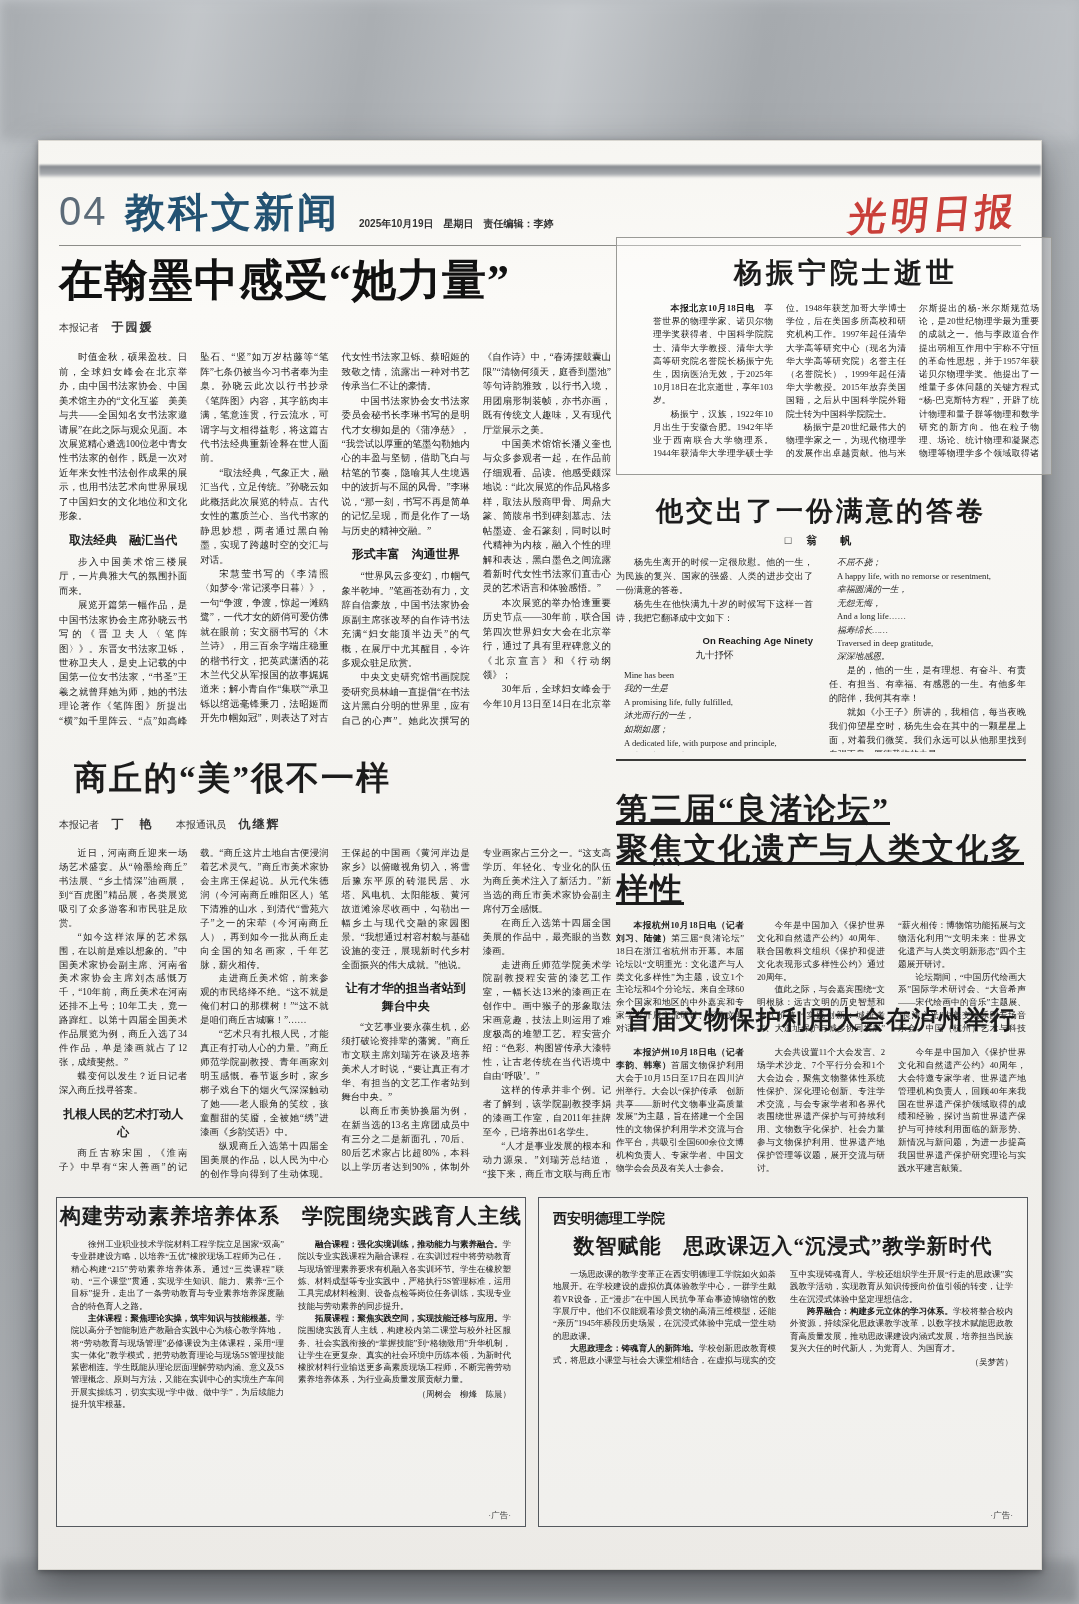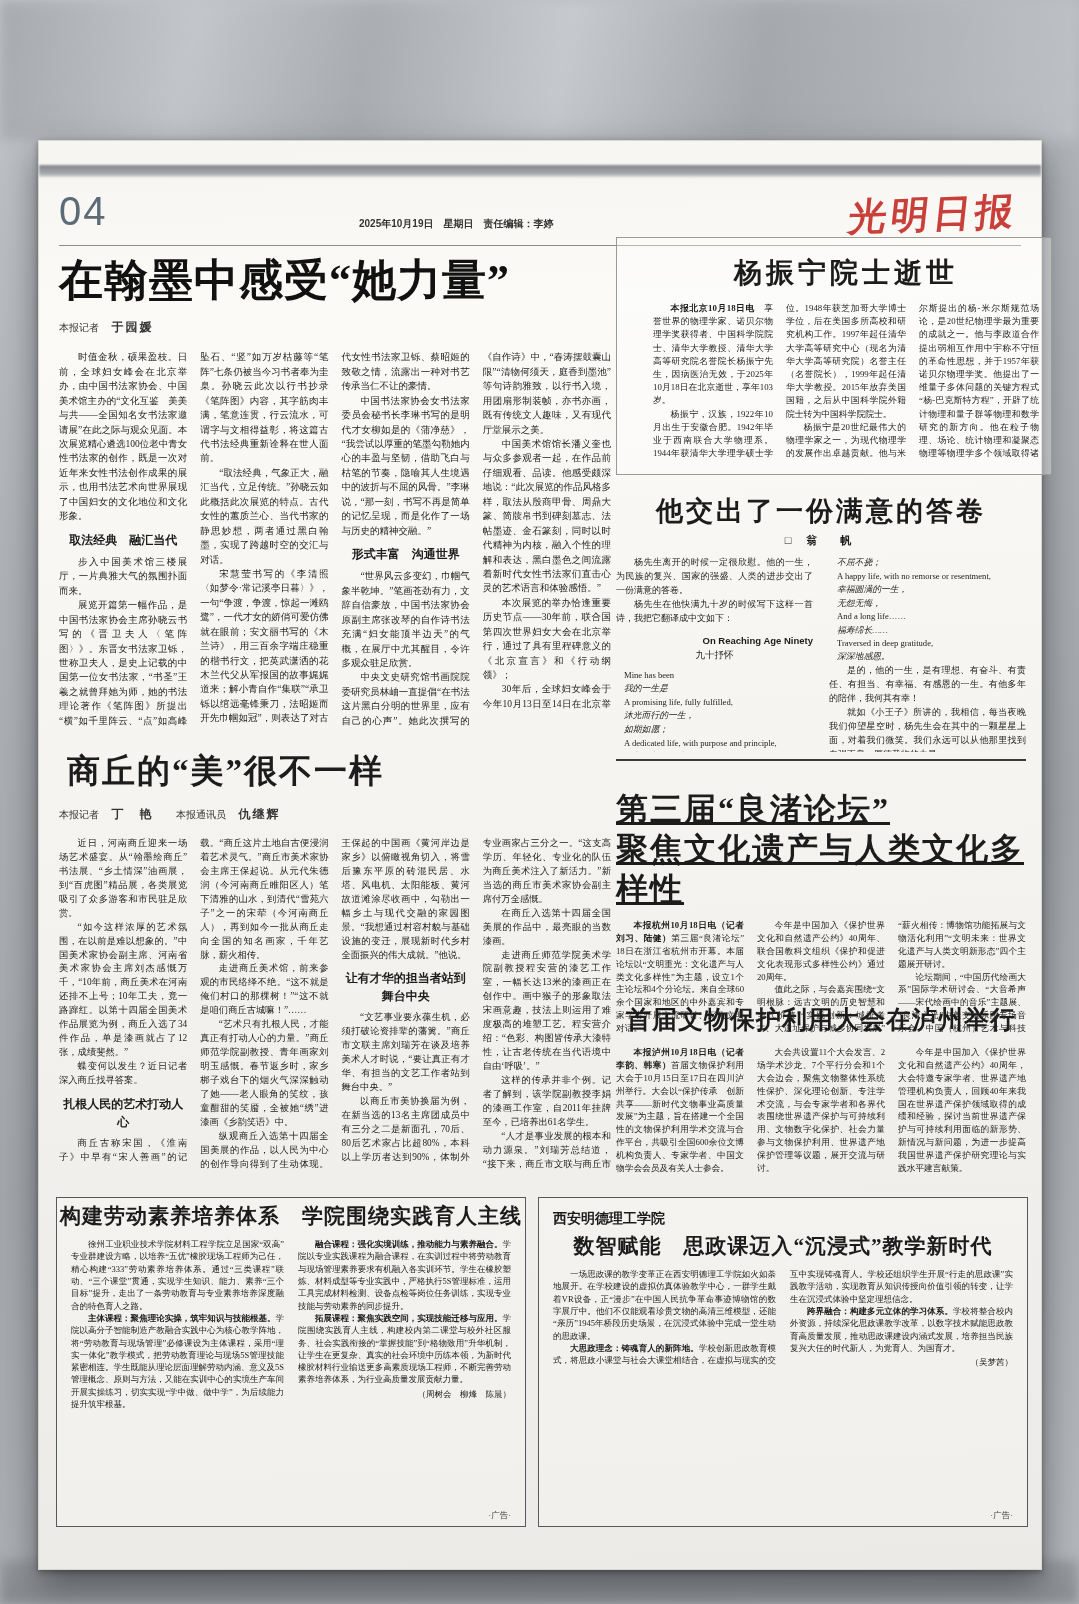--- a/index.html
+++ b/index.html
@@ -58,21 +58,21 @@
   
   .liangzhu{position:absolute;left:577px;top:648px;width:410px;}
   .liangzhu h2{margin:0 0 2px;font-size:32px;font-weight:bold;letter-spacing:2px;line-height:1.25;text-decoration:underline;}
   .liangzhu .colsbody{margin-top:10px;column-count:3;height:128px;font-size:8.7px;line-height:1.48;}
   
   .luzhou{position:absolute;left:577px;top:862px;width:410px;}
   .luzhou h2{margin:0;font-size:25px;font-weight:bold;letter-spacing:1px;text-align:center;}
   .luzhou .colsbody{margin-top:10px;column-count:3;height:132px;font-size:8.7px;line-height:1.48;}
   
   .artB{position:absolute;left:20px;top:600px;width:552px;}
-  .artB h2{margin:8px;font-size:33px;font-weight:bold;letter-spacing:2px;}
+  .artB h2{margin:15px;font-size:33px;font-weight:bold;letter-spacing:2px;}
   .artB .byline{margin-top:12px;}
   .artB .colsbody{margin-top:14px;column-count:4;height:340px;font-size:9.3px;line-height:1.5;}
   
   .adbox{position:absolute;top:1056px;height:328px;border:1.5px solid #55595e;background:rgba(255,255,255,.25);}
   .adbox.left{left:17px;width:468px;}
   .adbox.right{left:499px;width:488px;}
   .adbox .kicker{margin:12px 14px 2px;font-size:14px;font-weight:bold;font-family:"Liberation Sans",sans-serif;}
   .adbox h3{margin:4px 0 8px;text-align:center;font-size:21px;font-weight:bold;letter-spacing:1px;}
   .adbox .colsbody{margin:0 14px;column-count:2;column-gap:14px;height:242px;font-size:8.5px;line-height:1.45;}
   .ad-mark{position:absolute;right:14px;bottom:4px;font-size:8.5px;color:#444;}
@@ -81,20 +81,21 @@
 <body>
 
 <div class="crease c1"></div>
 <div class="crease c2"></div>
 
 <div class="page">
   <div class="fold-band"></div>
 
   <div class="masthead">
     <span class="pagenum">04</span>
+    <span class="section-title">教科文新闻</span>
     <span class="dateline">2025年10月19日　星期日　责任编辑：李婷</span>
     <span class="paper-logo">光明日报</span>
   </div>
   <div class="mast-rule"></div>
 
   <div class="artA">
     <div class="headline-big">在翰墨中感受“她力量”</div>
     <div class="byline" style="margin-top:14px;">
       <span>本报记者</span>　
       <span class="nm">于园媛</span>
@@ -202,21 +203,21 @@
         <p class="para">在商丘入选第十四届全国美展的作品中，最亮眼的当数漆画。</p>
         <p class="para">走进商丘师范学院美术学院副教授程安营的漆艺工作室，一幅长达13米的漆画正在创作中。画中猴子的形象取法宋画意趣，技法上则运用了难度极高的堆塑工艺。程安营介绍：“色彩、构图皆传承大漆特性，让古老传统在当代语境中自由‘呼吸’。”</p>
         <p class="para">这样的传承并非个例。记者了解到，该学院副教授李娟的漆画工作室，自2011年挂牌至今，已培养出61名学生。</p>
         <p class="para">“人才是事业发展的根本和动力源泉。”刘瑞芳总结道，“接下来，商丘市文联与商丘市美协将系统推进美术人才培养，建立科学的人才评价与吸纳机制。”</p>
       </div>
   </div>
 
   <div class="adbox left">
     <h3>构建劳动素养培养体系　学院围绕实践育人主线</h3>
     <div class="colsbody">
-        <p class="para">徐州工业职业技术学院材料工程学院立足国家“双高”专业群建设方略，以培养“五优”橡胶现场工程师为己任，精心构建“333”劳动素养培养体系。通过“三类课程”联动、“三个课堂”贯通，实现学生知识、能力、素养“三个目标”提升，走出了一条劳动教育与专业素养培养深度融合的特色育人之路。</p>
+        <p class="para">徐州工业职业技术学院材料工程学院立足国家“双高”专业群建设方略，以培养“五优”橡胶现场工程师为己任，精心构建“215”劳动素养培养体系。通过“三类课程”联动、“三个课堂”贯通，实现学生知识、能力、素养“三个目标”提升，走出了一条劳动教育与专业素养培养深度融合的特色育人之路。</p>
         <p class="para"><b>主体课程：聚焦理论实操，筑牢知识与技能根基。</b>学院以高分子智能制造产教融合实践中心为核心教学阵地，将“劳动教育与现场管理”必修课设为主体课程，采用“理实一体化”教学模式，把劳动教育理论与现场5S管理技能紧密相连。学生既能从理论层面理解劳动内涵、意义及5S管理概念、原则与方法，又能在实训中心的实境生产车间开展实操练习，切实实现“学中做、做中学”，为后续能力提升筑牢根基。</p>
         <p class="para"><b>融合课程：强化实境训练，推动能力与素养融合。</b>学院以专业实践课程为融合课程，在实训过程中将劳动教育与现场管理素养要求有机融入各实训环节。学生在橡胶塑炼、材料成型等专业实践中，严格执行5S管理标准，运用工具完成材料检测、设备点检等岗位任务训练，实现专业技能与劳动素养的同步提升。</p>
         <p class="para"><b>拓展课程：聚焦实践空间，实现技能迁移与应用。</b>学院围绕实践育人主线，构建校内第二课堂与校外社区服务、社会实践衔接的“掌握技能”到“格物致用”升华机制，让学生在更复杂、真实的社会环境中历练本领，为新时代橡胶材料行业输送更多高素质现场工程师，不断完善劳动素养培养体系，为行业高质量发展贡献力量。</p>
         <p class="sig">（周树会　柳烽　陈晨）</p>
       </div>
     <span class="ad-mark">·广告·</span>
   </div>
 
   <div class="adbox right">
     <div class="kicker">西安明德理工学院</div>

